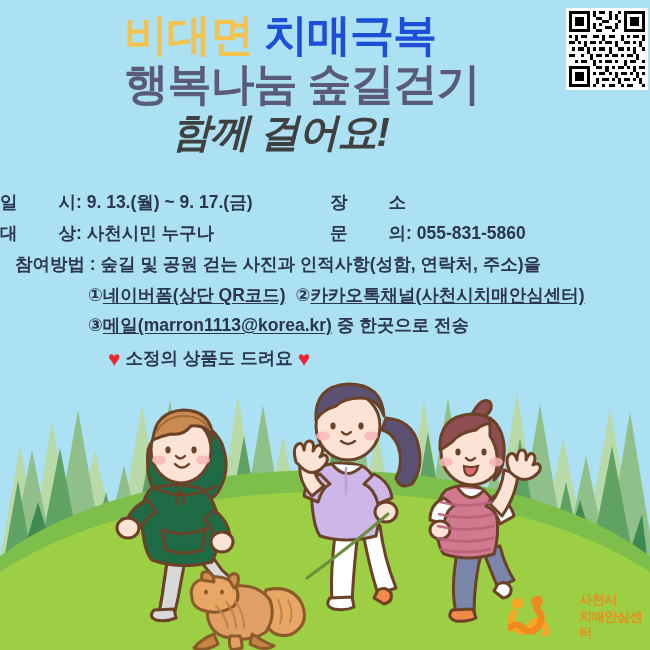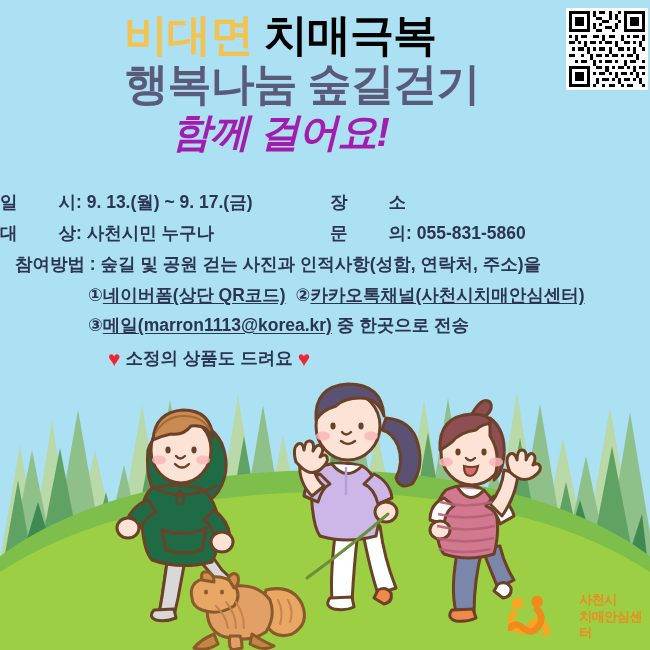--- a/index.html
+++ b/index.html
@@ -76,37 +76,37 @@
     text-align: center;
   }
   .title-line1 {
     font-size: 44px;
     font-weight: 900;
     line-height: 1.06;
     letter-spacing: -1px;
     white-space: nowrap;
   }
   .t-accent { color: #f4c24f; }
-  .t-main   { color: #000000; }
+  .t-main   { color: #1d4ed8; }
   .title-line2 {
     font-size: 44px;
     font-weight: 900;
     line-height: 1.12;
     letter-spacing: -1px;
     color: #5a5b79;
     white-space: nowrap;
     padding-left: 44px;
   }
   .title-line3 {
     font-size: 40px;
     font-weight: 800;
     font-style: italic;
     line-height: 1.22;
     letter-spacing: -1px;
-    color: #a21caf;
+    color: #404040;
     white-space: nowrap;
   }
 
   
   .info {
     position: absolute;
     left: 0;
     top: 190px;
     width: 650px;
     color: #2c3550;

